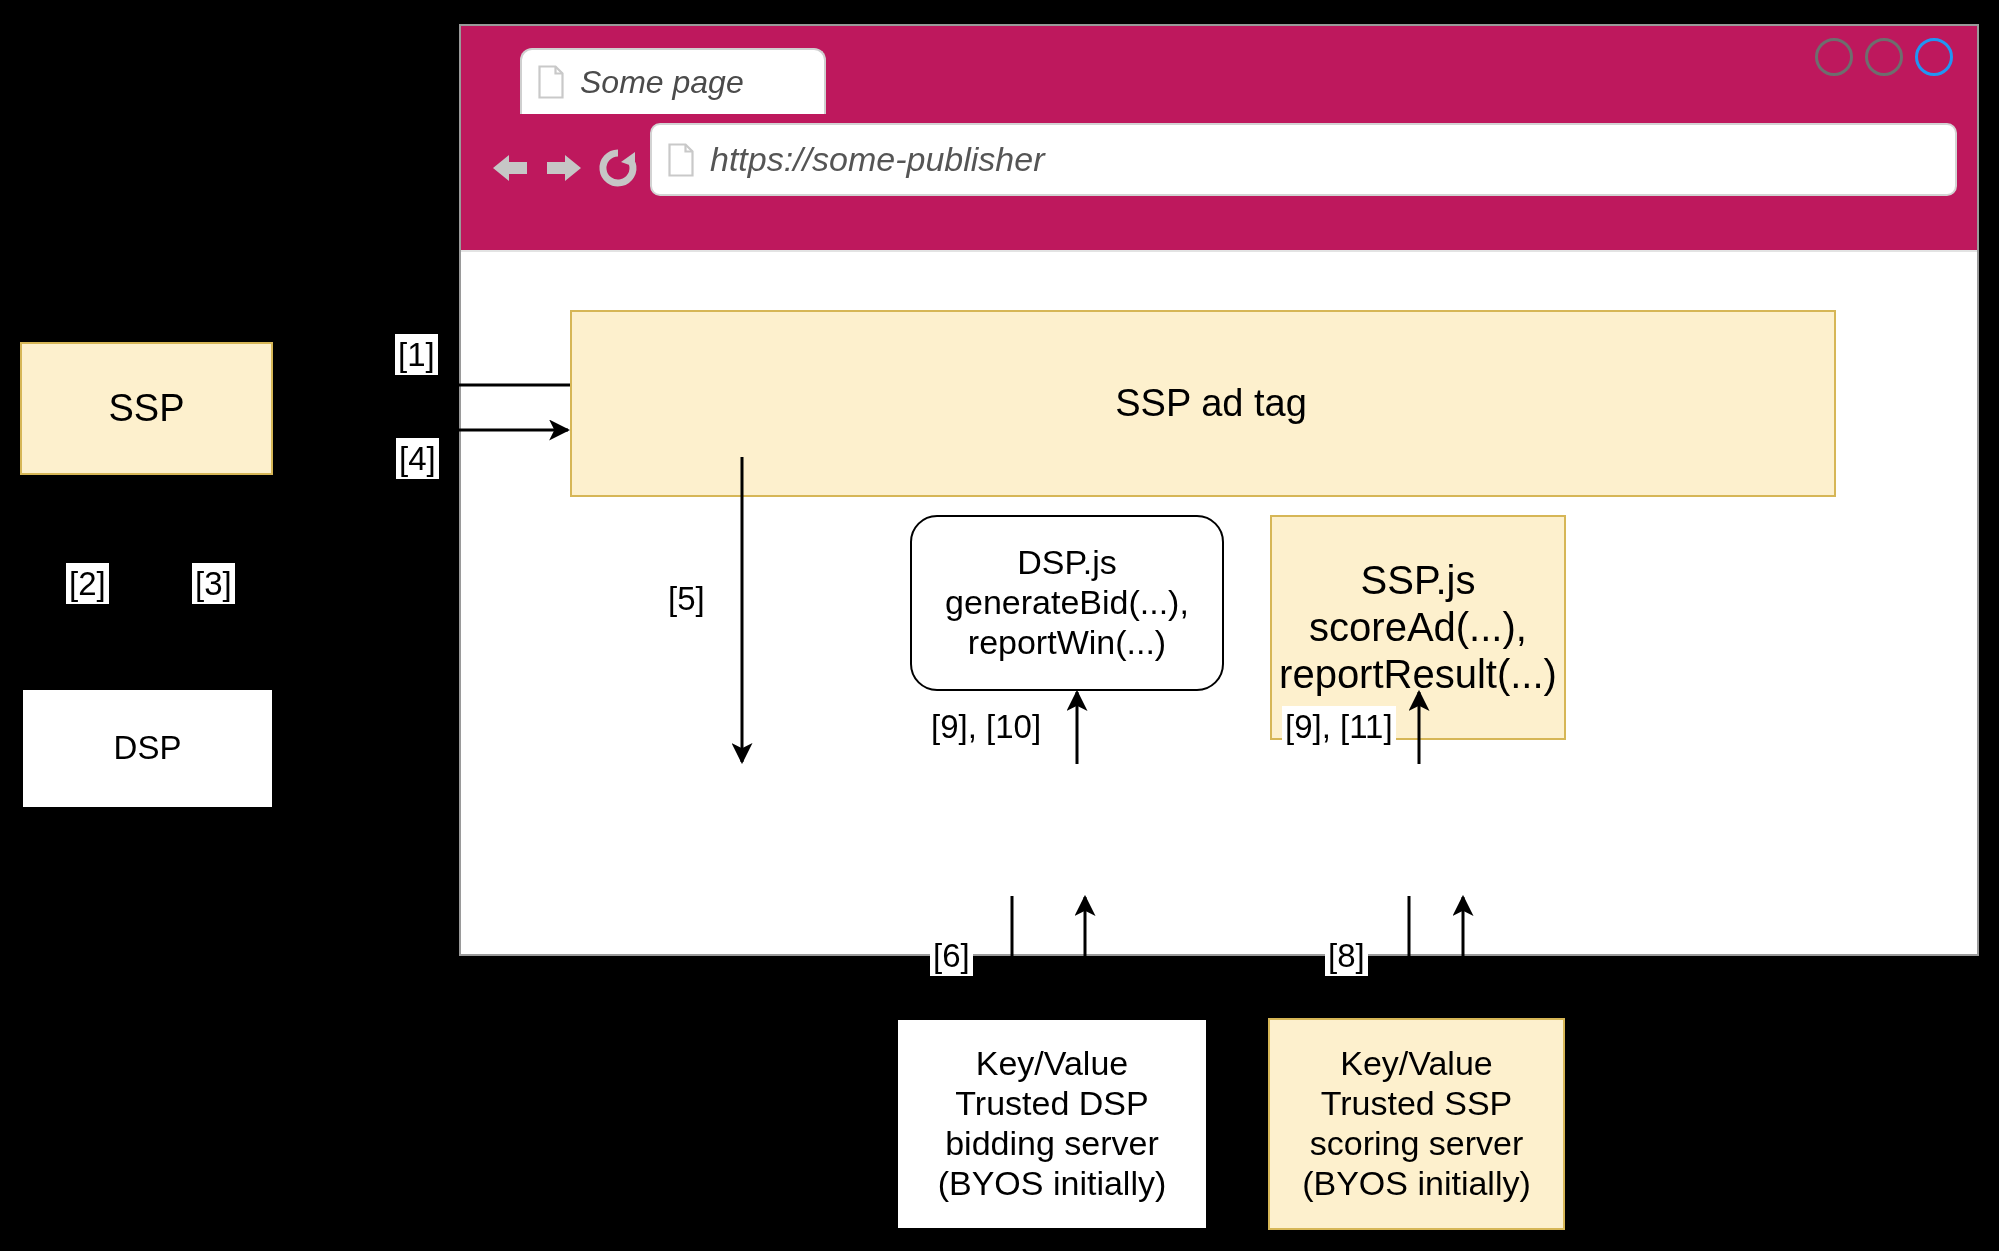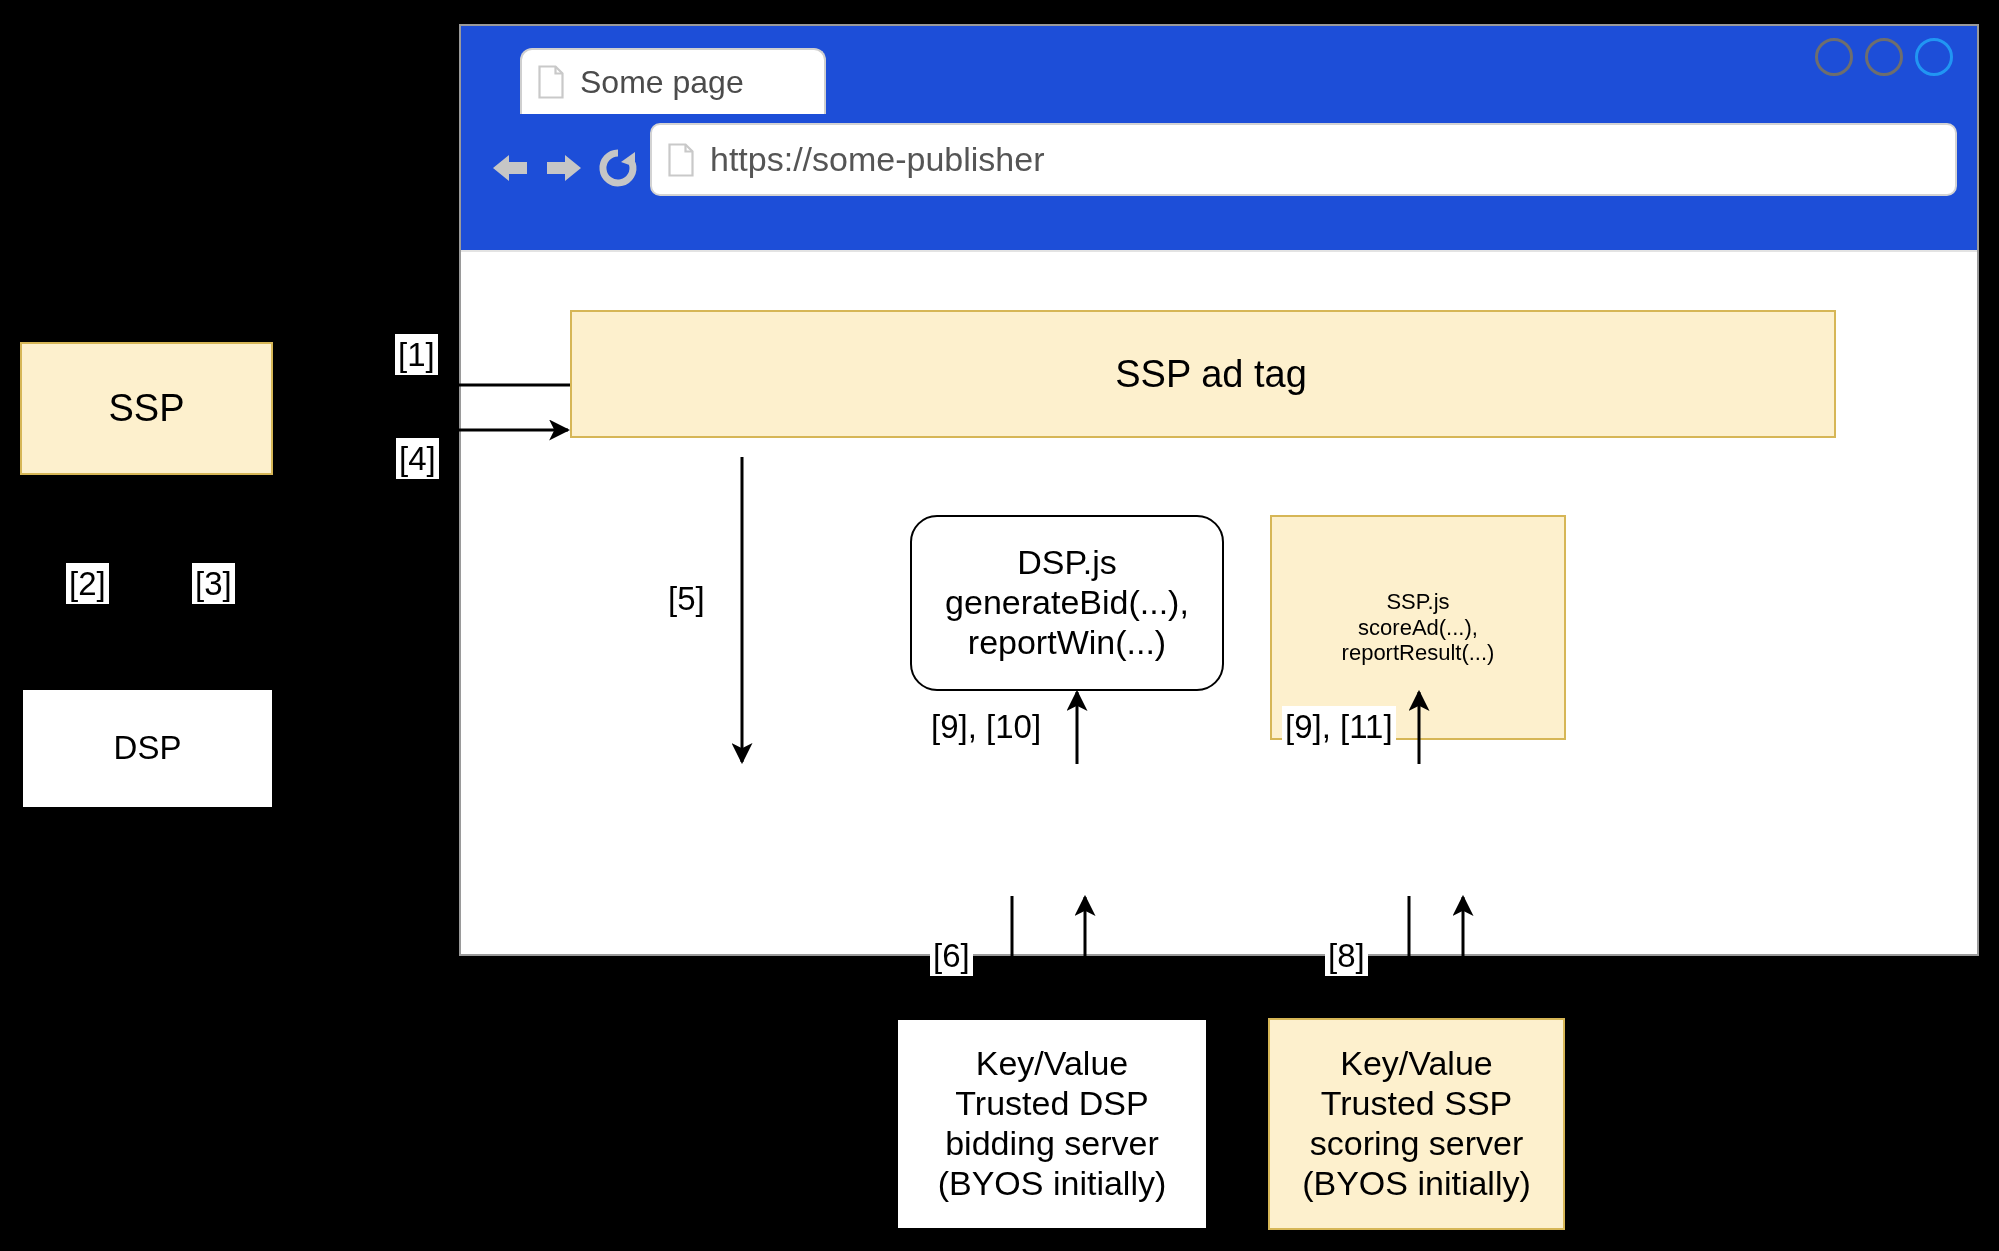--- a/index.html
+++ b/index.html
@@ -51,23 +51,24 @@
     background: #ffffff;
     border: 2px solid #9a9a9a;
     box-sizing: border-box;
     overflow: hidden;
   }
   #browser-chrome {
     position: absolute;
     left: 0; top: 0;
     width: 100%;
     height: 226px;
-    background: #1d4ed8;
+    background: #be185d;
     border-bottom: 2px solid #e3e3e3;
     box-sizing: border-box;
+    font-style: italic;
   }
   
   #browser-tab {
     position: absolute;
     left: 59px;
     top: 22px;
     width: 306px;
     height: 66px;
     border: 2px solid #cfcfcf;
     border-bottom: none;
@@ -139,23 +140,23 @@
   .wc-circle {
     width: 38px;
     height: 38px;
     border-radius: 50%;
     border: 3px solid #6e6e6e;
     box-sizing: border-box;
   }
   .wc-circle.accent { border-color: #2196f3; }
 
   
-  #ssp-ad-tag      { left: 570px;  top: 310px; width: 1266px; height: 128px; font-size: 38px; padding-left: 16px; }
+  #ssp-ad-tag      { left: 570px;  top: 310px; width: 1266px; height: 187px; font-size: 38px; padding-left: 16px; }
   #dsp-js-box      { left: 910px;  top: 515px; width: 314px;  height: 176px; font-size: 34px; border-radius: 27px; }
-  #ssp-js-box      { left: 1270px; top: 515px; width: 296px;  height: 225px; font-size: 22px; }
+  #ssp-js-box      { left: 1270px; top: 515px; width: 296px;  height: 225px; font-size: 40px; }
   #fledge-api-box  { left: 563px;  top: 765px; width: 1327px; height: 130px; font-size: 38px; }
 
   
   #kv-dsp-box { left: 896px;  top: 1018px; width: 312px; height: 212px; font-size: 34px; }
   #kv-ssp-box { left: 1268px; top: 1018px; width: 297px; height: 212px; font-size: 34px; }
 
   
   .step-label {
     position: absolute;
     background: #ffffff;

